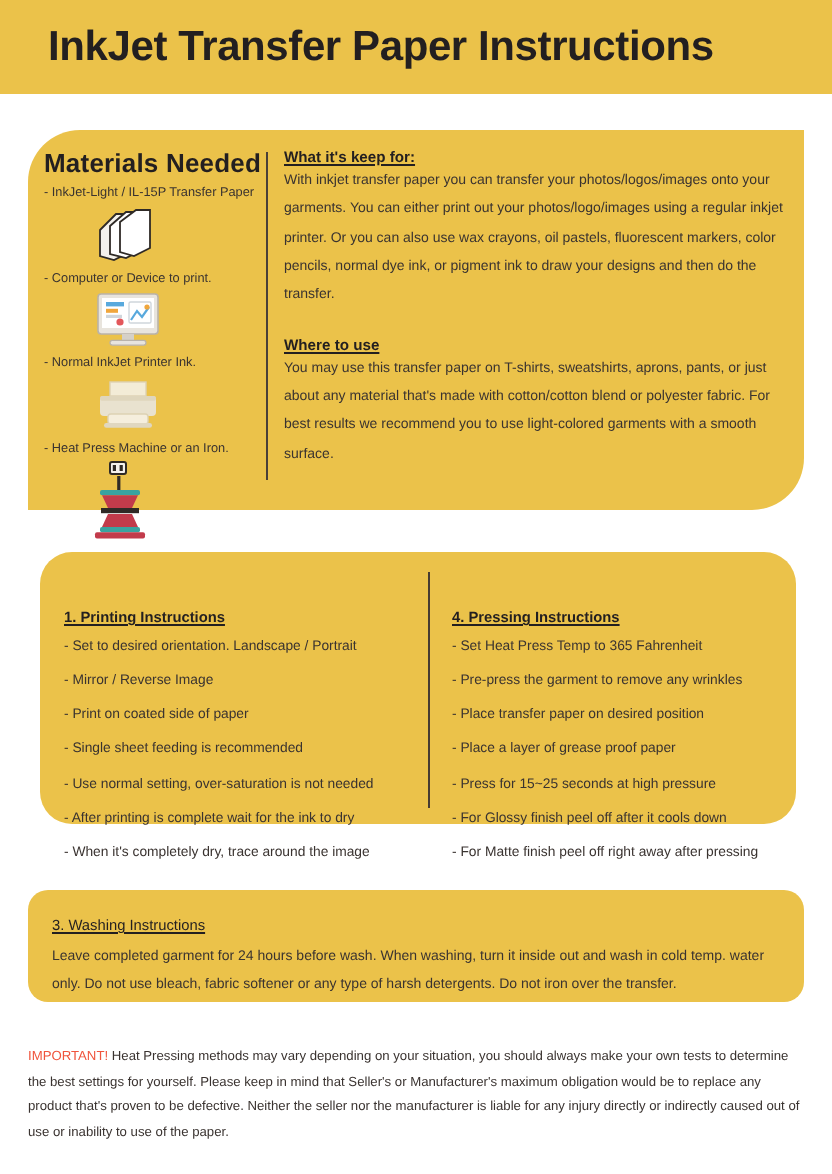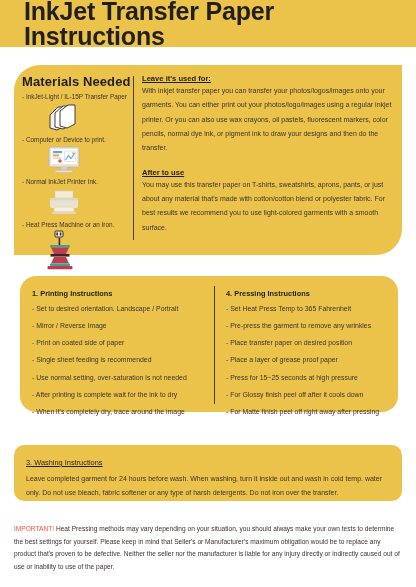--- a/index.html
+++ b/index.html
@@ -21,21 +21,21 @@
     position: absolute;
     left: 0;
     top: 0;
     width: 416px;
     height: 47px;
     background: #ebc24a;
     display: flex;
     align-items: center;
   }
   .header-title {
-    font-size: 25px;
+    font-size: 21px;
     font-weight: bold;
     letter-spacing: -0.2px;
     color: #231f20;
     padding-left: 24px;
     line-height: 1;
   }
 
   
   .panel {
     position: absolute;
@@ -141,23 +141,24 @@
   .usage p.tight { margin-bottom: 0; }
 
   
   .instr {
     position: absolute;
     top: 288px;
   }
   .instr.left  { left: 32px;  width: 172px; }
   .instr.right { left: 226px; width: 176px; }
   .instr h3 {
-    margin: 1px 0 7px 0;
+    margin: 16px 0 7px 0;
     font-size: 7.4px;
     font-weight: bold;
+    text-decoration: underline;
     color: #231f20;
   }
   .instr li {
     list-style: none;
     font-size: 6.9px;
     line-height: 1.25;
     color: #3a3330;
     margin-bottom: 8.5px;
     white-space: nowrap;
   }
@@ -271,23 +272,23 @@
         <rect x="6.5" y="24" width="19" height="2.6" fill="#2f2a26"></rect>
         <polygon points="10,27 22,27 25,33.5 7,33.5" fill="#c23b4b"></polygon>
         <rect x="6" y="33.5" width="20" height="2.6" rx="1" fill="#3aa3a0"></rect>
         <rect x="3.5" y="36.1" width="25" height="3.2" rx="1" fill="#c23b4b"></rect>
       </svg>
     </div>
   </div>
 </div>
 
 <div class="usage">
-  <h3>Leave it's used for:</h3>
+  <h3>What it's keep for:</h3>
   <p>With inkjet transfer paper you can transfer your photos/logos/images onto your garments. You can either print out your photos/logo/images using a regular inkjet printer. Or you can also use wax crayons, oil pastels, fluorescent markers, color pencils, normal dye ink, or pigment ink to draw your designs and then do the transfer.</p>
-  <h3>After to use</h3>
+  <h3>Where to use</h3>
   <p class="tight">You may use this transfer paper on T-shirts, sweatshirts, aprons, pants, or just about any material that's made with cotton/cotton blend or polyester fabric. For best results we recommend you to use light-colored garments with a smooth surface.</p>
 </div>
 
 <div class="panel panel-mid"></div>
 <div class="v-divider-mid"></div>
 
 <div class="instr left">
   <h3>1. Printing Instructions</h3>
   <ul>
     <li>- Set to desired orientation. Landscape / Portrait</li>

